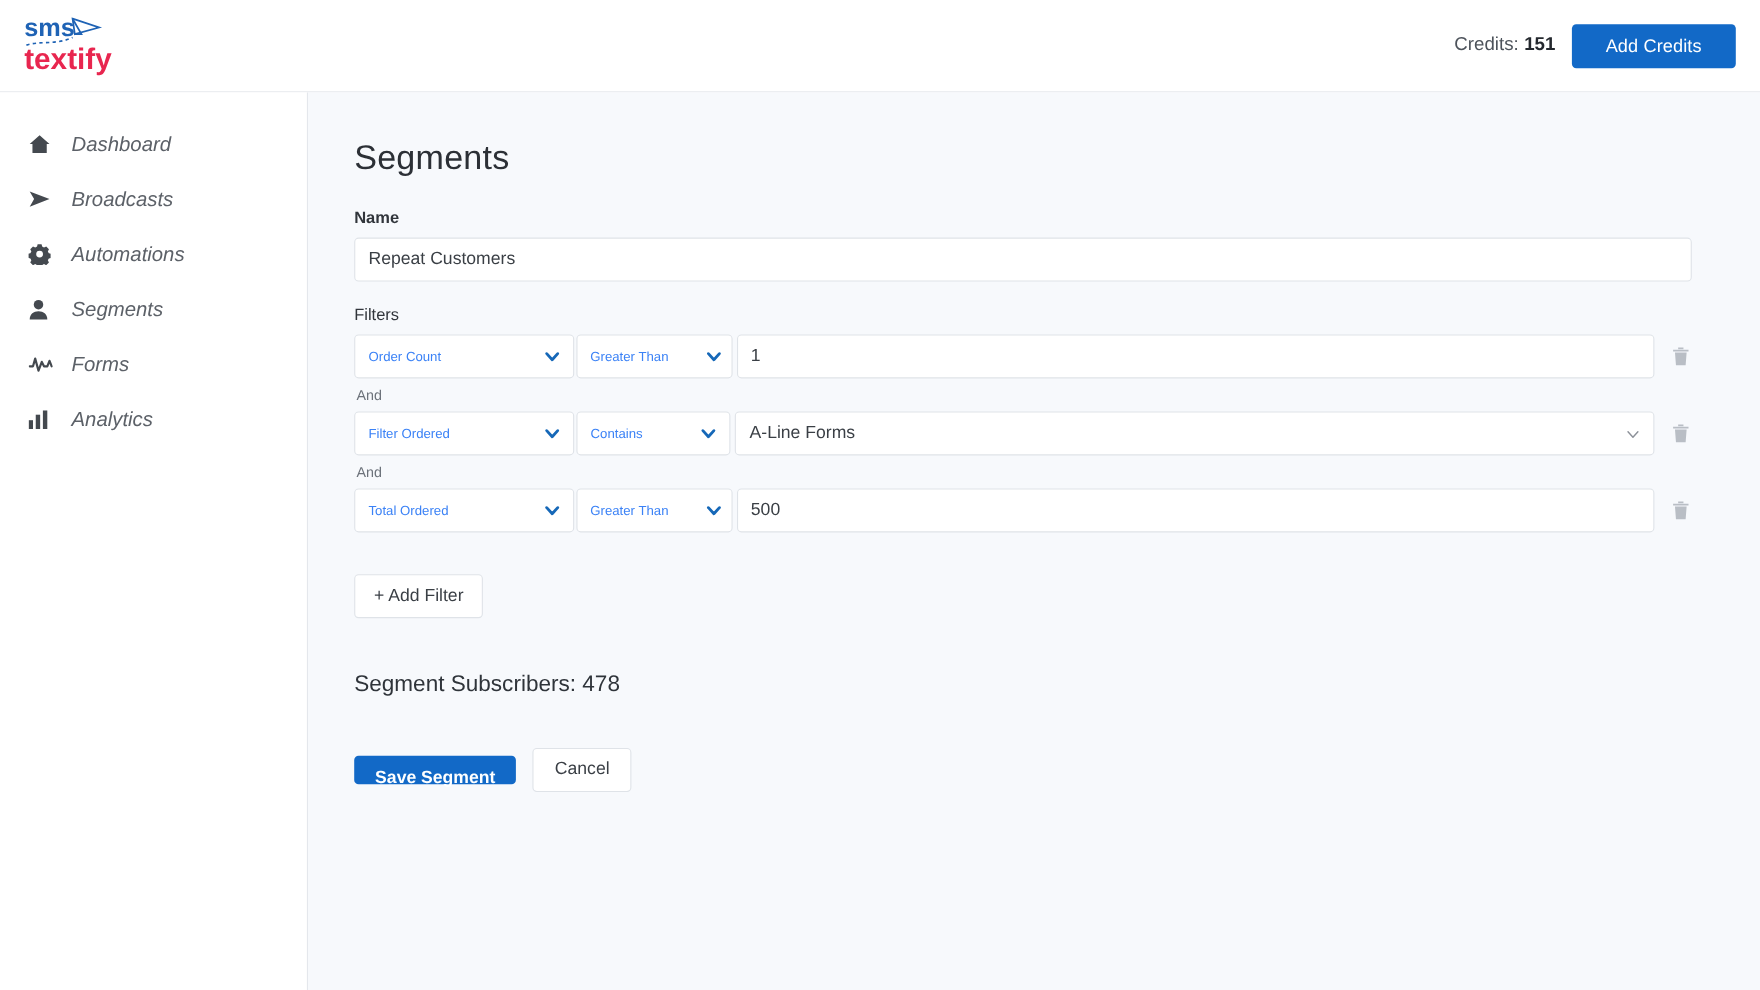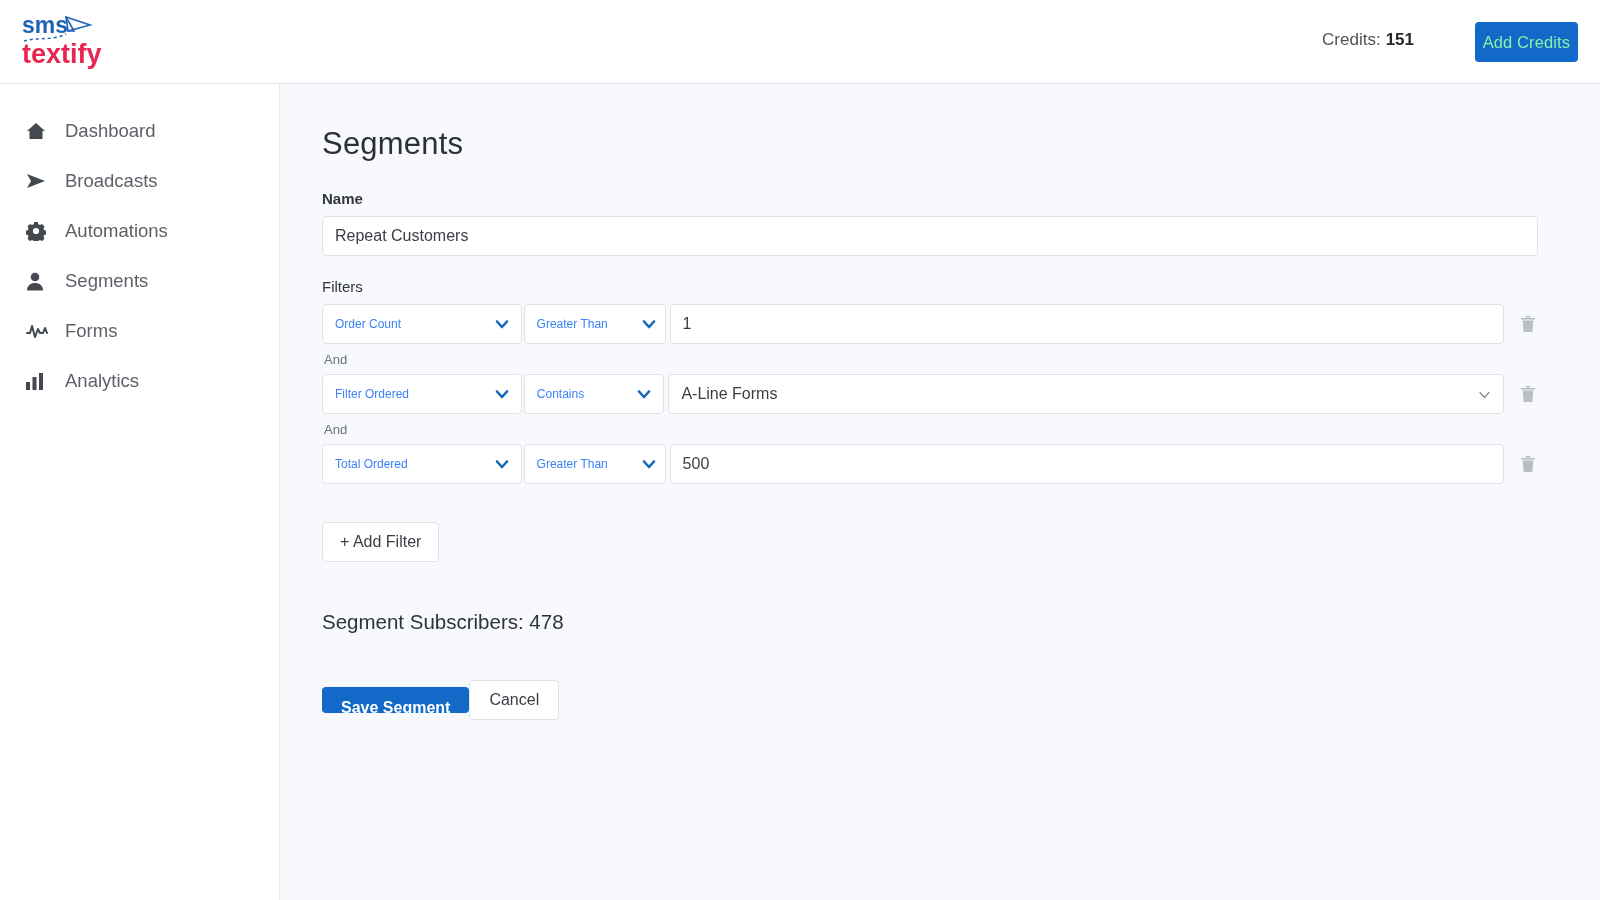--- a/index.html
+++ b/index.html
@@ -24,32 +24,33 @@
 
   .credits {
     position: absolute; right: 186px; top: 30px;
     font-size: 17px; color: #4a4f57; white-space: nowrap;
   }
   .credits .label { color:#4d535b; }
   .credits .value { font-weight: 700; color: #24282e; margin-left: 5px; }
 
   .add-credits {
     position: absolute; right: 22px; top: 22px;
-    height: 40px; padding: 0 8px;
-    background: #1269c7; color: #86efac;
+    height: 40px; padding: 0 31px;
+    background: #1269c7; color: #ffffff;
     border: none; border-radius: 4px;
     font-size: 16.5px; font-family: "Liberation Sans", sans-serif;
     cursor: pointer; letter-spacing: .1px;
   }
 
   
   .sidebar {
     position: absolute; left: 0; top: 84px; width: 280px; height: 816px;
     background: #ffffff; border-right: 1px solid #e4e7ec;
     padding-top: 22px;
+    font-style: italic;
   }
   .nav-item {
     display: flex; align-items: center;
     height: 50px; padding-left: 26px;
     color: #5c6168; font-size: 18.5px; cursor: pointer;
   }
   .nav-item .nav-icon {
     width: 26px; height: 22px; margin-right: 13px;
     display: flex; align-items: center; justify-content: flex-start;
     color: #44494f;
@@ -139,21 +140,21 @@
   }
 
   .actions { margin-top: 46px; display: flex; align-items: center; }
   .btn-primary {
     height: 26px; padding: 12px 19px;
     background: #1269c7; color: #fff; font-weight: 700;
     border: none; border-radius: 4px; font-size: 16px; cursor: pointer;
     font-family: "Liberation Sans", sans-serif;
   }
   .btn-secondary {
-    height: 40px; padding: 0 19px; 
+    height: 40px; padding: 0 19px; margin-left: 15px;
     background: #ffffff; color: #3a3f45;
     border: 1px solid #dfe3e8; border-radius: 4px; font-size: 16px; cursor: pointer;
     font-family: "Liberation Sans", sans-serif;
   }
 </style>
 </head>
 <body>
 
 <div class="app">
 

